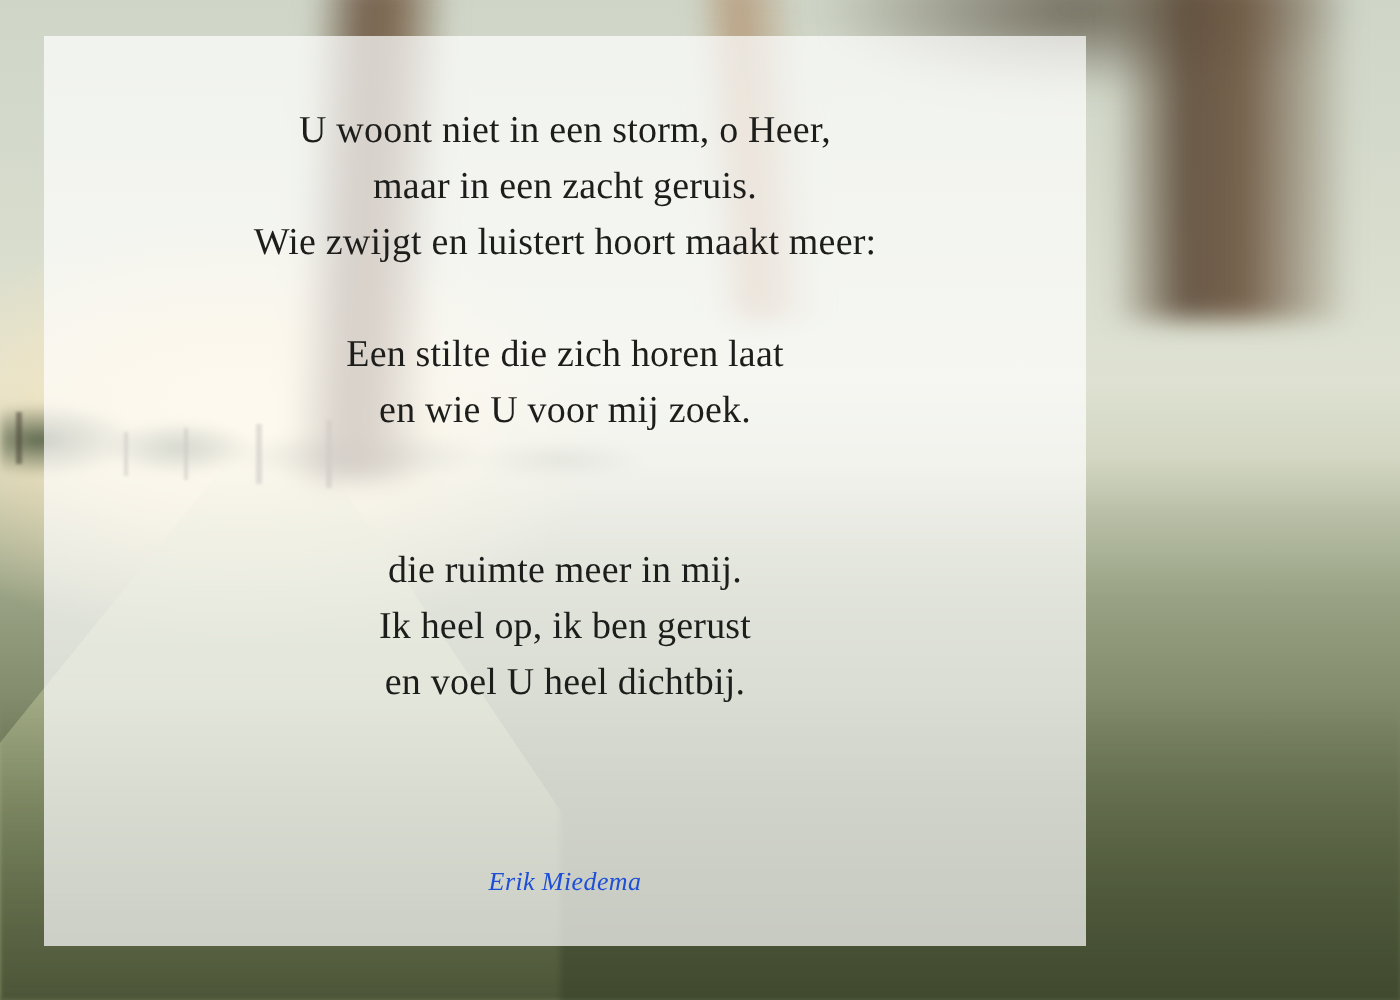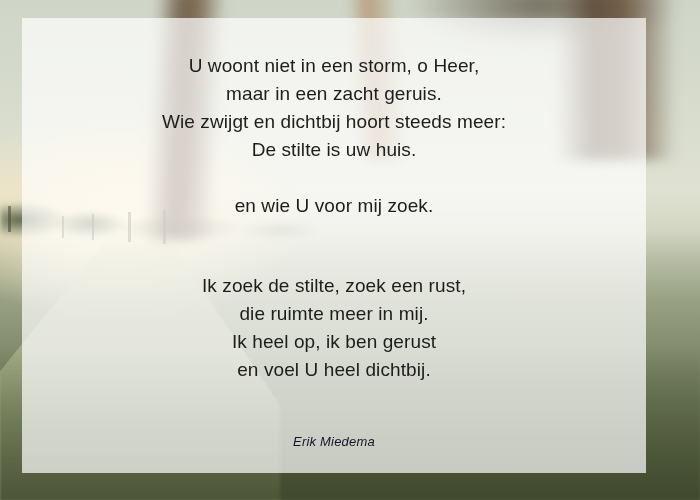--- a/index.html
+++ b/index.html
@@ -121,26 +121,27 @@
     height: 90px;
     background: radial-gradient(ellipse 180px 55px at 160px 45px, rgba(70,58,42,0.7) 0%, rgba(70,58,42,0) 75%);
     filter: blur(8px);
   }
 
   
   .poem-card {
     position: absolute;
     left: 22px;
     top: 18px;
-    width: 624px;
+    width: 521px;
     height: 455px;
     background: rgba(255,255,255,0.70);
     box-sizing: border-box;
     padding: 34px 20px 0 20px;
     text-align: center;
+    font-family: Liberation Serif, serif;
   }
 
   .stanza {
     color: #1d1d1b;
     font-size: 19px;
     line-height: 28px;
     margin: 0 0 28px 0;
     letter-spacing: 0.1px;
   }
   .stanza .line { display: block; white-space: pre; }
@@ -148,21 +149,21 @@
   .stanza-gap {
     margin-bottom: 52px;
   }
 
   .author {
     position: absolute;
     left: 0;
     right: 0;
     bottom: 24px;
     text-align: center;
-    color: #0f172a;
+    color: #1d4ed8;
     font-size: 13px;
     font-style: italic;
     letter-spacing: 0.2px;
   }
 </style>
 </head>
 <body>
 
 <div class="scene">
 
@@ -180,30 +181,29 @@
   <div class="canopy"></div>
   <div class="trunk trunk-left"></div>
   <div class="trunk trunk-mid"></div>
   <div class="trunk trunk-right"></div>
 
   <div class="poem-card">
 
     <p class="stanza">
       <span class="line">U woont niet in een storm, o Heer,</span>
       <span class="line">maar in een zacht geruis.</span>
-      <span class="line">Wie zwijgt en dichtbij hoort steeds meer:</span>
-      <span class="line">De stilte is uw huis.</span>
+      <span class="line">Wie zwijgt en luistert hoort maakt meer:</span>
     </p>
 
     <p class="stanza stanza-gap">
+      <span class="line">Een stilte die zich horen laat</span>
       <span class="line">en wie U voor mij zoek.</span>
     </p>
 
     <p class="stanza">
-      <span class="line">Ik zoek de stilte, zoek een rust,</span>
       <span class="line">die ruimte meer in mij.</span>
       <span class="line">Ik heel op, ik ben gerust</span>
       <span class="line">en voel U heel dichtbij.</span>
     </p>
 
     <div class="author">Erik Miedema</div>
   </div>
 </div>
 
 </body></html>

